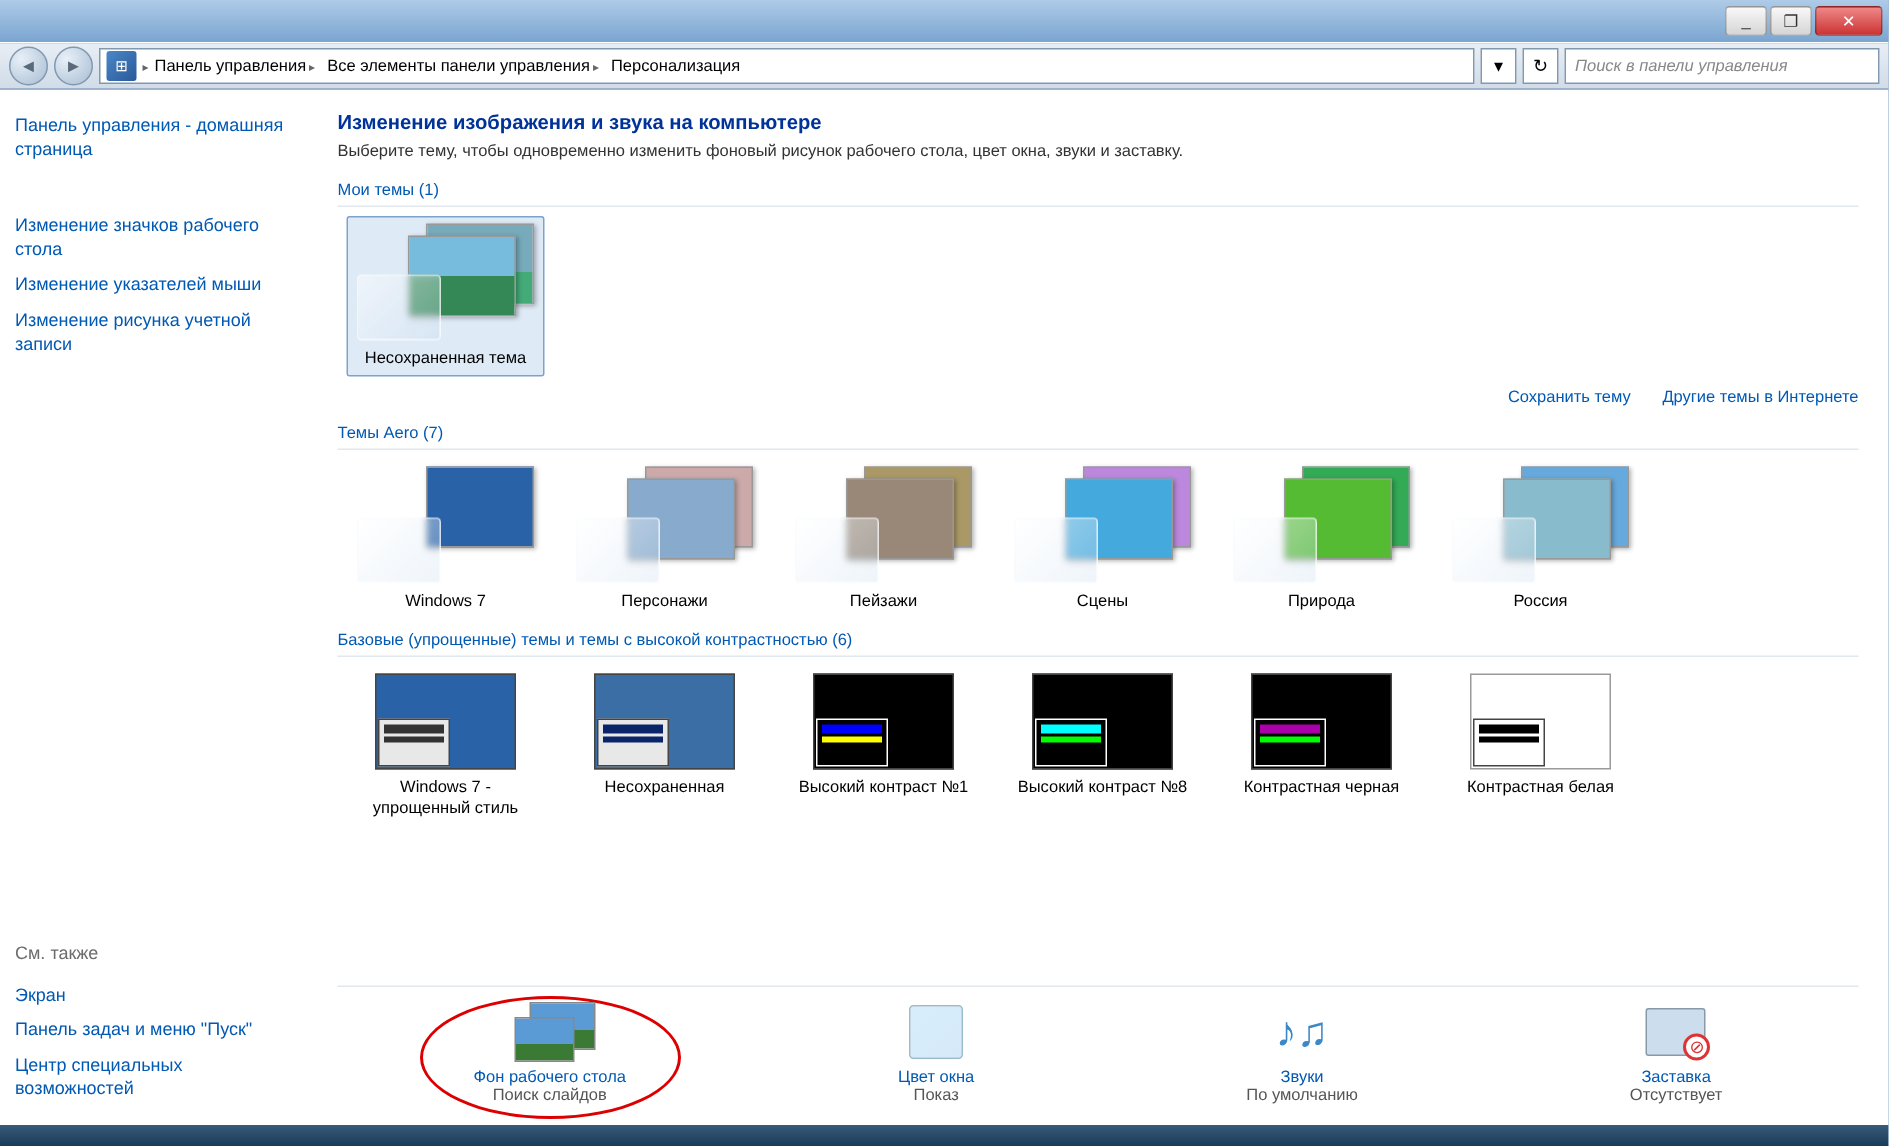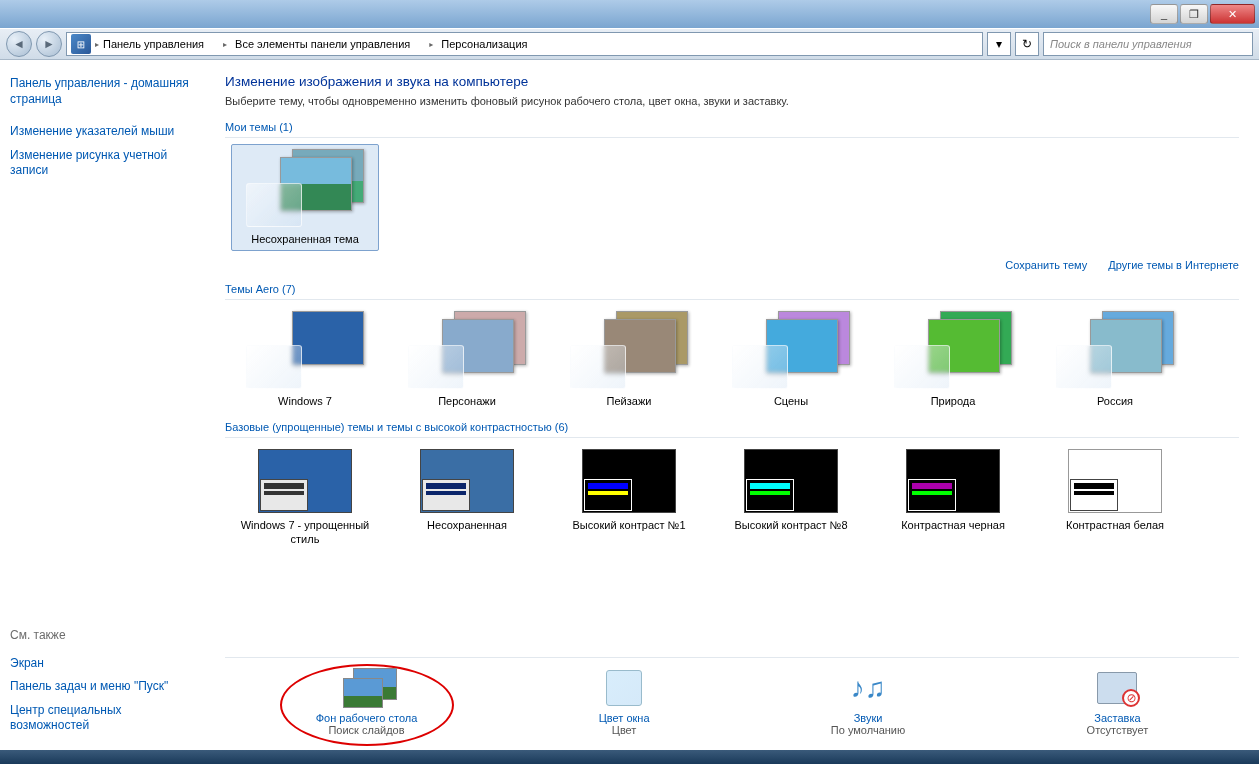--- a/index.html
+++ b/index.html
@@ -4,35 +4,35 @@
 <style>
 * { margin: 0; padding: 0; box-sizing: border-box; font-family: "Segoe UI", Tahoma, sans-serif; }
 body { width: 1259px; height: 764px; overflow: hidden; background: linear-gradient(to bottom, #4a7bb0, #6595c5); }
 .titlebar { height: 28px; background: linear-gradient(to bottom, #aecbe8, #7aa5d0); display: flex; justify-content: flex-end; align-items: center; padding-right: 4px; gap: 2px; }
 .tbtn { width: 28px; height: 20px; border: 1px solid rgba(0,0,0,0.3); border-radius: 3px; display: flex; align-items: center; justify-content: center; font-size: 11px; color: #333; background: linear-gradient(to bottom, #f8f8f8, #d5d5d5); cursor: pointer; }
 .tbtn.close { background: linear-gradient(to bottom, #e88, #c33); color: white; width: 45px; }
 .navbar { height: 32px; background: linear-gradient(to bottom, #e8eef5, #d0dce8); border-top: 1px solid #fff; border-bottom: 1px solid #a8b8c8; display: flex; align-items: center; padding: 0 6px; gap: 4px; }
 .navbtn { width: 26px; height: 26px; border-radius: 50%; background: radial-gradient(circle at 30% 30%, #e8f0f8, #a8bdd2); border: 1px solid #8098b0; display: flex; align-items: center; justify-content: center; cursor: pointer; font-size: 12px; color: #5a6a7a; }
 .addressbar { flex: 1; height: 24px; background: #fff; border: 1px solid #8098b0; display: flex; align-items: center; font-size: 11px; color: #000; }
 .addr-icon { width: 20px; height: 20px; margin: 0 4px; background: linear-gradient(135deg, #4a88c8, #2a5898); border-radius: 2px; display: flex; align-items: center; justify-content: center; color: white; font-size: 10px; }
-.crumb { padding: 0 4px; cursor: pointer; display: flex; align-items: center; gap: 19px; }
+.crumb { padding: 0 4px; cursor: pointer; display: flex; align-items: center; gap: 2px; }
 .chev { color: #666; font-size: 8px; }
 .refbtn { width: 24px; height: 24px; border: 1px solid #8098b0; background: #fff; cursor: pointer; font-size: 12px; display: flex; align-items: center; justify-content: center; }
 .searchbox { width: 210px; height: 24px; background: #fff; border: 1px solid #8098b0; padding: 0 6px; font-size: 11px; color: #888; font-style: italic; display: flex; align-items: center; }
 .mainarea { display: flex; height: calc(100% - 60px - 14px); background: #fff; }
 .sidebar { width: 205px; padding: 16px 10px; font-size: 12px; display: flex; flex-direction: column; gap: 8px; }
 .sidebar a { color: #0059b3; text-decoration: none; cursor: pointer; line-height: 1.3; }
-.sidebar .group { margin-bottom: 9px; }
+.sidebar .group { margin-bottom: 28px; }
 .sidebar .see-also-hdr { color: #6c6c6c; font-size: 12px; margin-top: auto; margin-bottom: 6px; }
 .content { flex: 1; padding: 14px 20px 10px 20px; overflow: hidden; display: flex; flex-direction: column; }
-.heading { color: #003399; font-size: 13.5px; font-weight: 400; margin-bottom: 6px; }
+.heading { color: #003399; font-size: 13.5px; font-weight: 700; margin-bottom: 6px; }
 .subtext { font-size: 11px; color: #333; margin-bottom: 10px; }
 .section-label { font-size: 11px; color: #0059b3; padding: 4px 0; border-bottom: 1px solid #e2e8ee; margin-bottom: 6px; }
 .themes-row { display: flex; gap: 14px; flex-wrap: wrap; margin-bottom: 4px; padding-left: 6px; }
-.theme { width: 148px; text-align: center; cursor: pointer; padding: 4px; border: 1px solid transparent; border-radius: 2px; }
+.theme { width: 132px; text-align: center; cursor: pointer; padding: 4px; border: 1px solid transparent; border-radius: 2px; }
 .theme.selected { border: 1px solid #7da2ce; background: #deeaf6; }
 .theme-thumb { width: 118px; height: 78px; margin: 0 auto 6px; position: relative; }
 .thumb-stack { position: absolute; width: 72px; height: 54px; border: 1px solid #999; background: #78a8d8; box-shadow: 1px 1px 3px rgba(0,0,0,0.3); }
 .ts1 { top: 0; right: 0; }
 .ts2 { top: 8px; right: 12px; }
 .thumb-glass { position: absolute; bottom: 0; left: 0; width: 56px; height: 44px; border: 1px solid rgba(255,255,255,0.6); background: linear-gradient(135deg, rgba(255,255,255,0.5), rgba(200,220,240,0.3)); border-radius: 3px; backdrop-filter: blur(2px); }
 .theme-name { font-size: 11px; color: #000; line-height: 1.2; }
 .rightlinks { text-align: right; font-size: 11px; padding: 4px 0 8px; }
 .rightlinks a { color: #0059b3; text-decoration: none; margin-left: 18px; cursor: pointer; }
 .basic-thumb { width: 94px; height: 64px; margin: 0 auto 6px; position: relative; }
@@ -81,20 +81,21 @@
   <div class="refbtn">▾</div>
   <div class="refbtn">↻</div>
   <div class="searchbox">Поиск в панели управления</div>
 </div>
 
 <div class="mainarea">
   <div class="sidebar">
     <div class="group">
       <a>Панель управления - домашняя страница</a>
     </div>
+    <a>Изменение значков рабочего стола</a>
     <a>Изменение указателей мыши</a>
     <a>Изменение рисунка учетной записи</a>
     <div style="flex:1"></div>
     <div class="see-also-hdr">См. также</div>
     <a>Экран</a>
     <a>Панель задач и меню "Пуск"</a>
     <a>Центр специальных возможностей</a>
   </div>
 
   <div class="content">
@@ -240,21 +241,21 @@
             <div class="mini-bg"></div>
           </div>
         <div class="setting-title">Фон рабочего стола</div>
         <div class="setting-sub">Поиск слайдов</div>
       </div>
       <div class="setting">
         <div class="setting-icon">
             <div style="width:36px;height:36px;border:1px solid #9bc;background:linear-gradient(135deg,rgba(200,230,250,0.7),rgba(150,200,240,0.4));border-radius:3px"></div>
           </div>
         <div class="setting-title">Цвет окна</div>
-        <div class="setting-sub">Цвет</div>
+        <div class="setting-sub">Показ</div>
       </div>
       <div class="setting">
         <div class="setting-icon" style="color:#3a88c8">♪♫</div>
         <div class="setting-title">Звуки</div>
         <div class="setting-sub">По умолчанию</div>
       </div>
       <div class="setting">
         <div class="setting-icon">
             <div style="width:40px;height:32px;background:#cde;border:1px solid #89a;border-radius:2px;position:relative">
               <div style="position:absolute;bottom:-4px;right:-4px;width:18px;height:18px;border-radius:50%;background:#fff;border:2px solid #d33;color:#d33;font-size:12px;line-height:14px">⊘</div>

